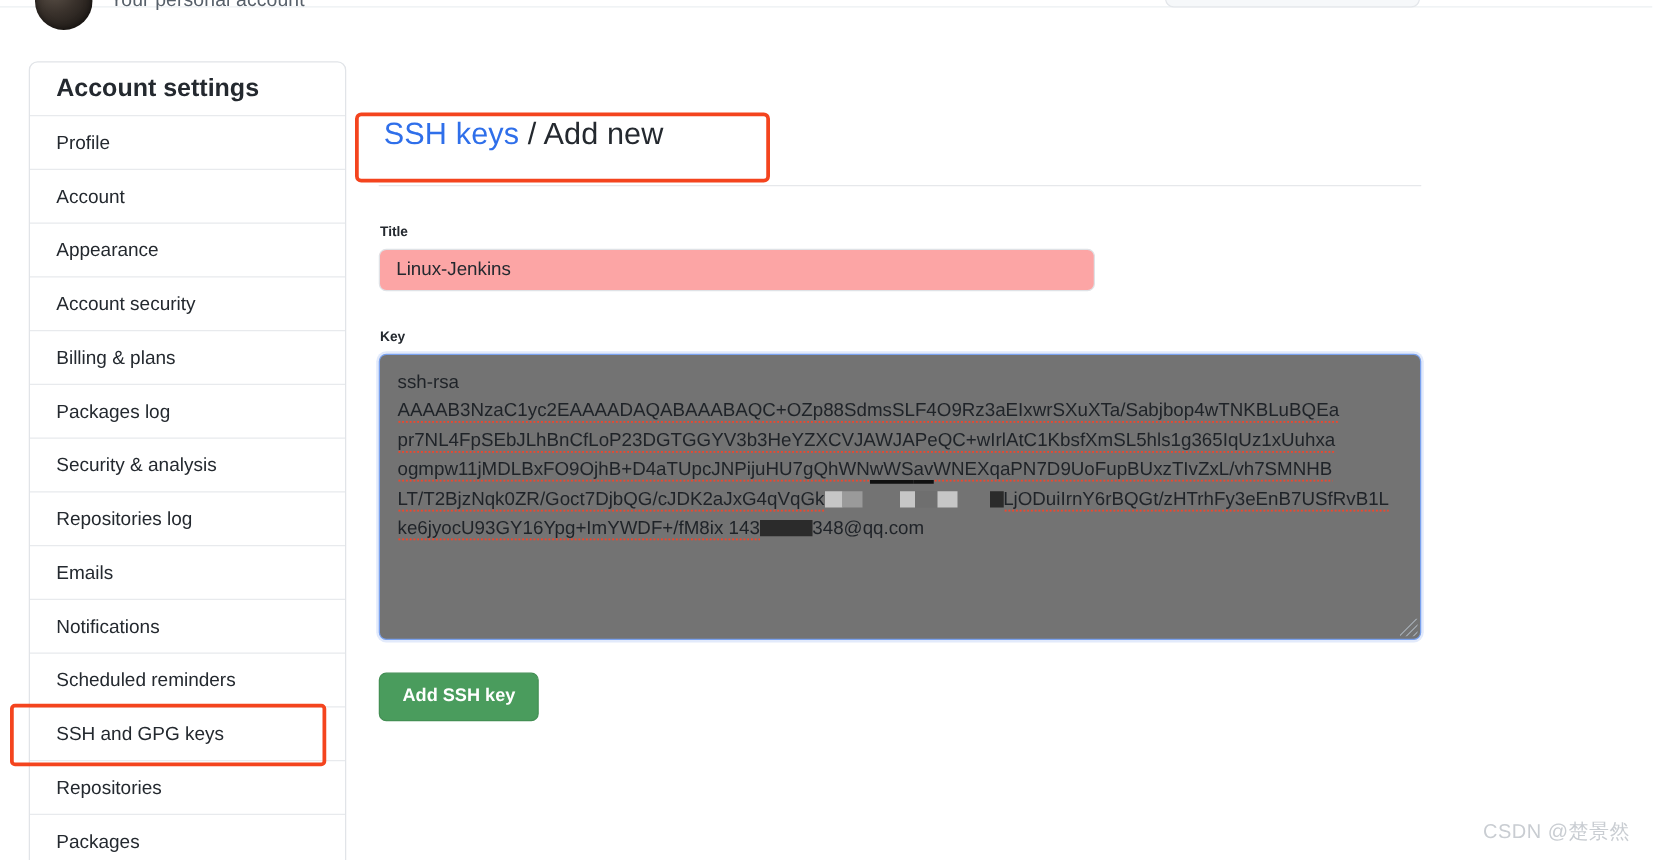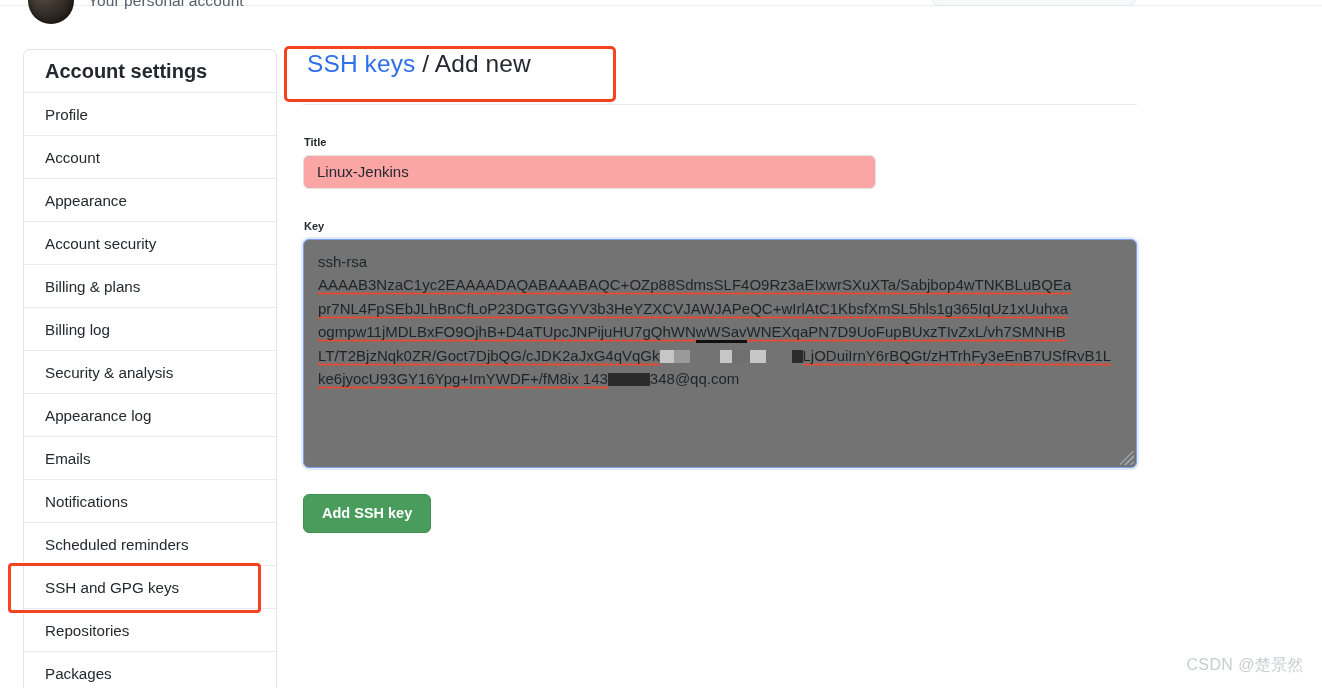--- a/index.html
+++ b/index.html
@@ -66,20 +66,21 @@
     pointer-events: none;
   }
 
   
   .main { position: absolute; left: 303px; top: 44px; width: 835px; }
 
   .page-title {
     font-size: 24.5px; color: #24292f; font-weight: normal;
     letter-spacing: .1px; line-height: 1;
     padding: 8px 0 0 4px;
+    margin-top: 44px;
   }
   .page-title .lnk { color: #2f6fea; }
   .title-rule {
     margin-top: 27px; border-top: 1px solid #e6e8eb; width: 834px;
   }
   .anno-title {
     position: absolute; left: -19px; top: 2px;
     width: 332px; height: 56px;
     border: 3px solid #f4441e; border-radius: 5px;
     pointer-events: none;
@@ -183,27 +184,27 @@
     <div class="side-item">
       <span>Appearance</span>
     </div>
     <div class="side-item">
       <span>Account security</span>
     </div>
     <div class="side-item">
       <span>Billing &amp; plans</span>
     </div>
     <div class="side-item">
-      <span>Billing log</span>
+      <span>Packages log</span>
     </div>
     <div class="side-item">
       <span>Security &amp; analysis</span>
     </div>
     <div class="side-item">
-      <span>Appearance log</span>
+      <span>Repositories log</span>
     </div>
     <div class="side-item">
       <span>Emails</span>
     </div>
     <div class="side-item">
       <span>Notifications</span>
     </div>
     <div class="side-item">
       <span>Scheduled reminders</span>
     </div>

